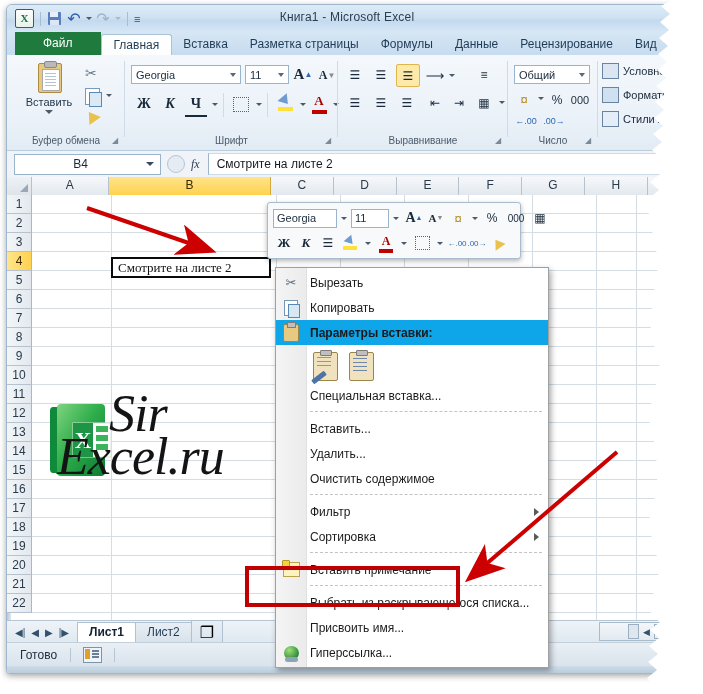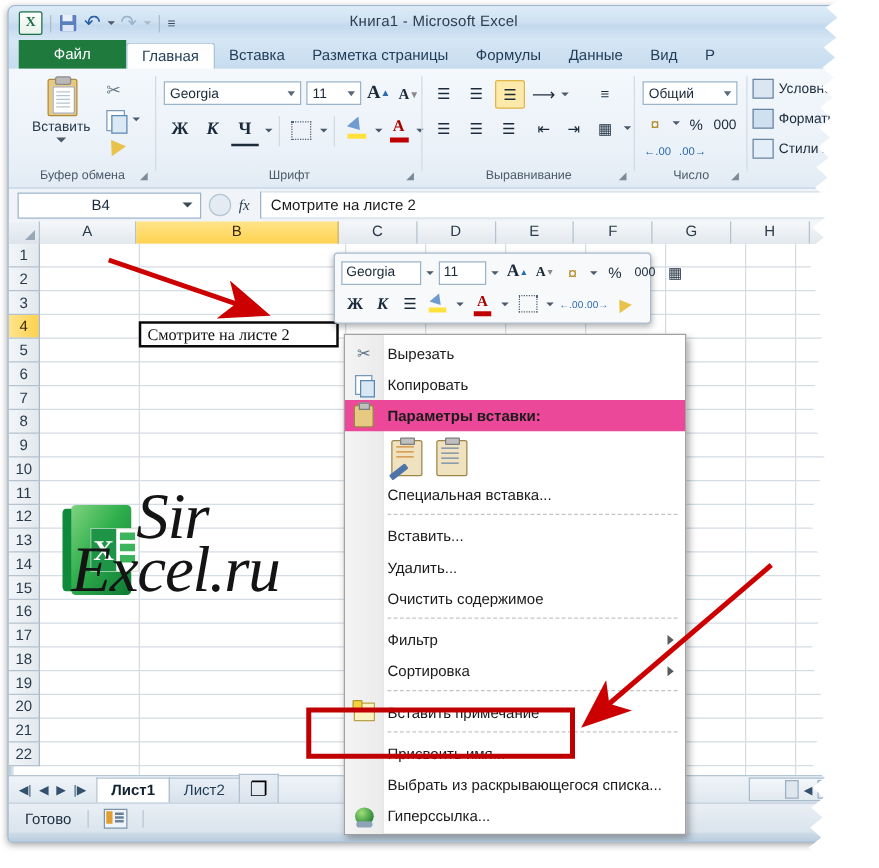--- a/index.html
+++ b/index.html
@@ -137,21 +137,21 @@
   
   .ctx{position:absolute;left:268px;top:262px;width:272px;background:#ffffff;
       border:1px solid #a0a0a0;box-shadow:2px 3px 6px rgba(0,0,0,.35);z-index:18;padding:2px 0;}
   .ctxgutter{position:absolute;left:0;top:0;bottom:0;width:30px;
       background:linear-gradient(to right,#f4f4f4,#ebebeb);border-right:1px solid #e0e0e0;}
   .mi{position:relative;height:25px;display:flex;align-items:center;z-index:2;}
   .mi .ico{width:30px;height:25px;display:flex;align-items:center;justify-content:center;flex:none;}
   .mi .lbl{font:12px "Liberation Sans",sans-serif;color:#1a1a1a;padding-left:4px;white-space:nowrap;}
   .mi .arr{position:absolute;right:9px;width:0;height:0;border-top:4px solid transparent;
       border-bottom:4px solid transparent;border-left:5px solid #5a5a5a;}
-  .mi.hdr{background:#ec4899;}
+  .mi.hdr{background:#0ea5e9;}
   .mi.hdr .lbl{font-weight:bold;}
   .msep{height:1px;margin:3px 6px 3px 34px;border-top:1px dashed #c3c3c3;position:relative;z-index:2;}
   .pasteopts{position:relative;z-index:2;height:38px;display:flex;align-items:center;padding-left:34px;gap:7px;}
   .popt{width:29px;height:31px;position:relative;}
   .popt .pc{position:absolute;left:3px;top:3px;width:23px;height:27px;background:#f0e2be;
       border:1px solid #9c8548;border-radius:2px;}
   .popt .pc:before{content:"";position:absolute;left:6px;top:-3px;width:10px;height:4px;
       background:#bfbfbf;border:1px solid #7d7d7d;border-radius:1px;}
   .popt .pl{position:absolute;left:7px;width:14px;height:1.6px;background:#6d87a8;}
   .popt .brushgl{position:absolute;left:1px;bottom:0px;width:16px;height:5px;background:#4d74a8;
@@ -235,20 +235,21 @@
   </div>
 
   <div class="tabstrip">
     <div class="tabs">
       <div class="tab file">Файл</div>
       <div class="tab active">Главная</div>
       <div class="tab">Вставка</div>
       <div class="tab">Разметка страницы</div>
       <div class="tab">Формулы</div>
       <div class="tab">Данные</div>
+      <div class="tab">Рецензирование</div>
       <div class="tab">Вид</div>
       <div class="tab">Р</div>
     </div>
   </div>
 
   <div class="ribbon">
 
     <div class="rgroup" style="left:0;width:118px;">
       <div class="pasteBtn">
         <div class="pasteIcoW">
@@ -620,26 +621,26 @@
             <span class="ig-note"></span>
           </span>
       <span class="lbl">Вставить примечание</span>
     </div>
 
     <div class="msep"></div>
 
 
     <div class="mi">
       <span class="ico"></span>
+      <span class="lbl">Выбрать из раскрывающегося списка...</span>
+    </div>
+
+    <div class="mi">
+      <span class="ico"></span>
       <span class="lbl">Присвоить имя...</span>
-    </div>
-
-    <div class="mi">
-      <span class="ico"></span>
-      <span class="lbl">Выбрать из раскрывающегося списка...</span>
     </div>
 
     <div class="mi">
       <span class="ico">
             <span class="ig-link"></span>
           </span>
       <span class="lbl">Гиперссылка...</span>
     </div>
   </div>
 

